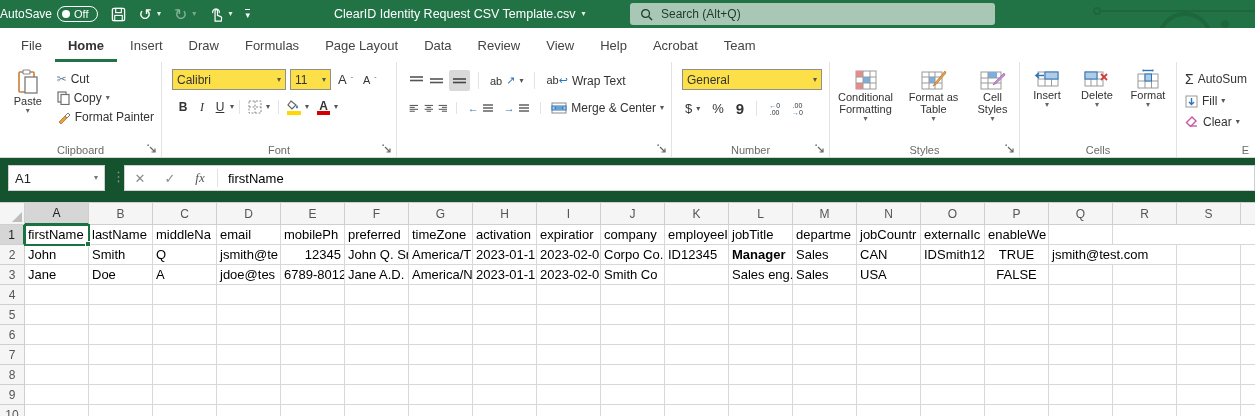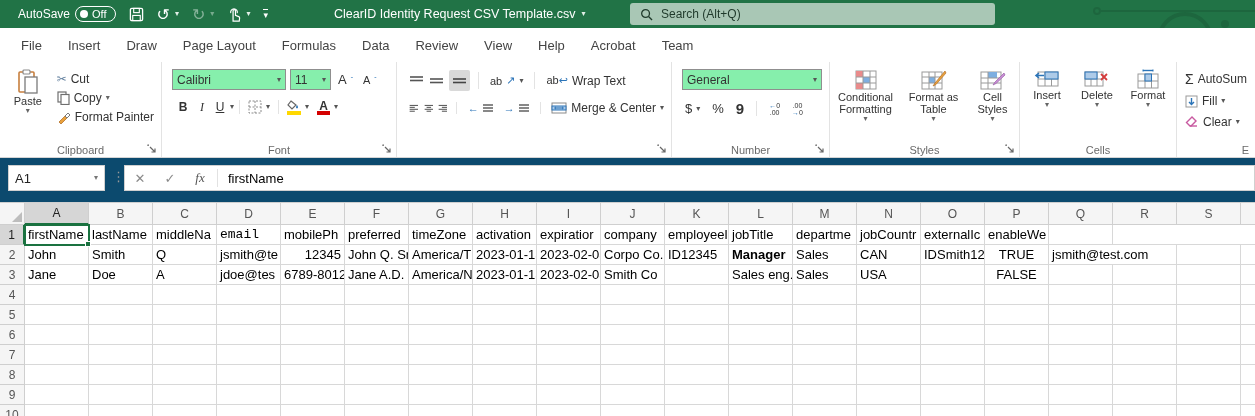--- a/index.html
+++ b/index.html
@@ -3,21 +3,21 @@
 <meta charset="utf-8">
 <style>
   * { margin:0; padding:0; box-sizing:border-box; }
   html,body { width:1255px; height:416px; overflow:hidden; background:#fff;
     font-family:"Liberation Sans", sans-serif; }
   .app { position:relative; width:1255px; height:416px; }
 
   
   .titlebar { position:relative; height:28px; background:#217346; color:#fff; overflow:hidden; }
   .deco { position:absolute; right:0; top:0; pointer-events:none; opacity:.55; }
-  .qat { position:absolute; left:18px; top:0; height:28px; display:flex; align-items:center; gap:13px; }
+  .qat { position:absolute; left:0; top:0; height:28px; display:flex; align-items:center; gap:13px; }
   .qat-item { display:flex; align-items:center; gap:5px; font-size:12px; color:#fff; cursor:default; }
   .pill { display:flex; align-items:center; gap:4px; border:1px solid #fff; border-radius:9px;
           padding:1px 8px 1px 4px; font-size:11px; }
   .knob { width:8px; height:8px; border-radius:50%; background:#fff; }
   .chev { font-size:8px; line-height:1; color:#e2efe7; }
   .dim { opacity:.45; }
   .qat-custom { display:inline-block; border-top:1.5px solid #fff; padding-top:1px; font-size:9px; line-height:1; }
   .doc-title { position:absolute; left:334px; top:0; height:28px; display:flex; align-items:center;
                gap:6px; font-size:12.5px; white-space:nowrap; }
   .searchbox { position:absolute; left:630px; top:3px; width:365px; height:22px; background:#a9c7b5;
@@ -30,30 +30,30 @@
   .tab.active { font-weight:700; color:#333; box-shadow: inset 0 -3px 0 #217346; }
 
   
   .ribbon { position:relative; height:96px; background:#fff; border-bottom:1px solid #d5d5d5; font-size:12px; color:#333; }
   .grp { position:absolute; top:0; height:95px; border-right:1px solid #e3e3e3; }
   .grp-label { position:absolute; bottom:1px; left:0; right:0; text-align:center; font-size:11px; color:#6a6a6a; }
   .launcher { position:absolute; right:3px; bottom:2px; width:11px; height:11px; }
   .sbtn { display:flex; align-items:center; gap:4px; padding:1px 3px; white-space:nowrap; }
   .icon { display:inline-flex; align-items:center; justify-content:center; }
   .combo { display:flex; align-items:center; justify-content:space-between; border:1px solid #8f8f8f;
-           background:#86efac; height:21px; padding:0 4px; font-size:12px; }
+           background:#fde047; height:21px; padding:0 4px; font-size:12px; }
   .bigbtn { display:flex; flex-direction:column; align-items:center; text-align:center;
             font-size:11px; line-height:12px; color:#333; }
   .vr { width:1px; background:#e3e3e3; align-self:stretch; margin:2px 3px; }
   .sel { background:#d9d9d9; border-radius:2px; }
   .blue { color:#2b74b8; }
   .bar-under { display:block; height:4px; margin-top:-2px; }
 
   
-  .fbar { height:45px; background:#0c4a6e; border-bottom:1px solid #cfcfcf; position:relative; }
+  .fbar { height:45px; background:#14532d; border-bottom:1px solid #cfcfcf; position:relative; }
   .namebox { position:absolute; left:8px; top:7px; width:97px; height:26px; background:#fff;
              border:1px solid #d0d0d0; display:flex; align-items:center; justify-content:space-between;
              padding:0 6px; font-size:13px; color:#222; }
   .fdots { position:absolute; left:112px; top:11px; color:#9a9a9a; font-size:13px; }
   .fxarea { position:absolute; left:124px; top:7px; right:0; height:26px; background:#fff;
             border:1px solid #d0d0d0; display:flex; align-items:center; }
   .fxbtn { width:30px; text-align:center; color:#8a8a8a; font-size:13px; }
   .fxbtn.fx { font-style:italic; color:#555; font-family:"Liberation Serif", serif; }
   .fsep { width:1px; height:18px; background:#e2e2e2; margin:0 2px; }
   .finput { flex:1; font-size:13px; color:#000; padding-left:8px; }
@@ -137,24 +137,25 @@
       <svg width="13" height="13" viewBox="0 0 14 14">
         <circle cx="6" cy="6" r="4.2" fill="none" stroke="#1f3a2b" stroke-width="1.4"></circle>
         <line x1="9.2" y1="9.2" x2="13" y2="13" stroke="#1f3a2b" stroke-width="1.4"></line>
       </svg>
       <span>Search (Alt+Q)</span>
     </div>
   </header>
 
   <nav class="tabs" id="tabs">
       <span class="tab">File</span>
+      <span class="tab active">Home</span>
       <span class="tab">Insert</span>
       <span class="tab">Draw</span>
+      <span class="tab">Formulas</span>
       <span class="tab">Page Layout</span>
-      <span class="tab">Formulas</span>
       <span class="tab">Data</span>
       <span class="tab">Review</span>
       <span class="tab">View</span>
       <span class="tab">Help</span>
       <span class="tab">Acrobat</span>
       <span class="tab">Team</span>
     </nav>
 
   <section class="ribbon">
 
@@ -521,21 +522,21 @@
         <div class="col-h" style="width: 64px;">Q</div>
         <div class="col-h" style="width: 64px;">R</div>
         <div class="col-h" style="width: 64px;">S</div>
         <div class="gh-fill"></div>
       </div>
       <div class="g-row">
         <div class="row-h selected">1</div>
         <div class="cell" style="width: 64px;">firstName</div>
         <div class="cell" style="width: 64px;">lastName</div>
         <div class="cell" style="width: 64px;">middleNa</div>
-        <div class="cell" style="width: 64px; font-family: Liberation Mono, monospace;">email</div>
+        <div class="cell" style="width: 64px;">email</div>
         <div class="cell" style="width: 64px;">mobilePh</div>
         <div class="cell" style="width: 64px;">preferred</div>
         <div class="cell" style="width: 64px;">timeZone</div>
         <div class="cell" style="width: 64px;">activation</div>
         <div class="cell" style="width: 64px;">expiratior</div>
         <div class="cell" style="width: 64px;">company</div>
         <div class="cell" style="width: 64px;">employeeI</div>
         <div class="cell" style="width: 64px;">jobTitle</div>
         <div class="cell" style="width: 64px;">departme</div>
         <div class="cell" style="width: 64px;">jobCountr</div>

